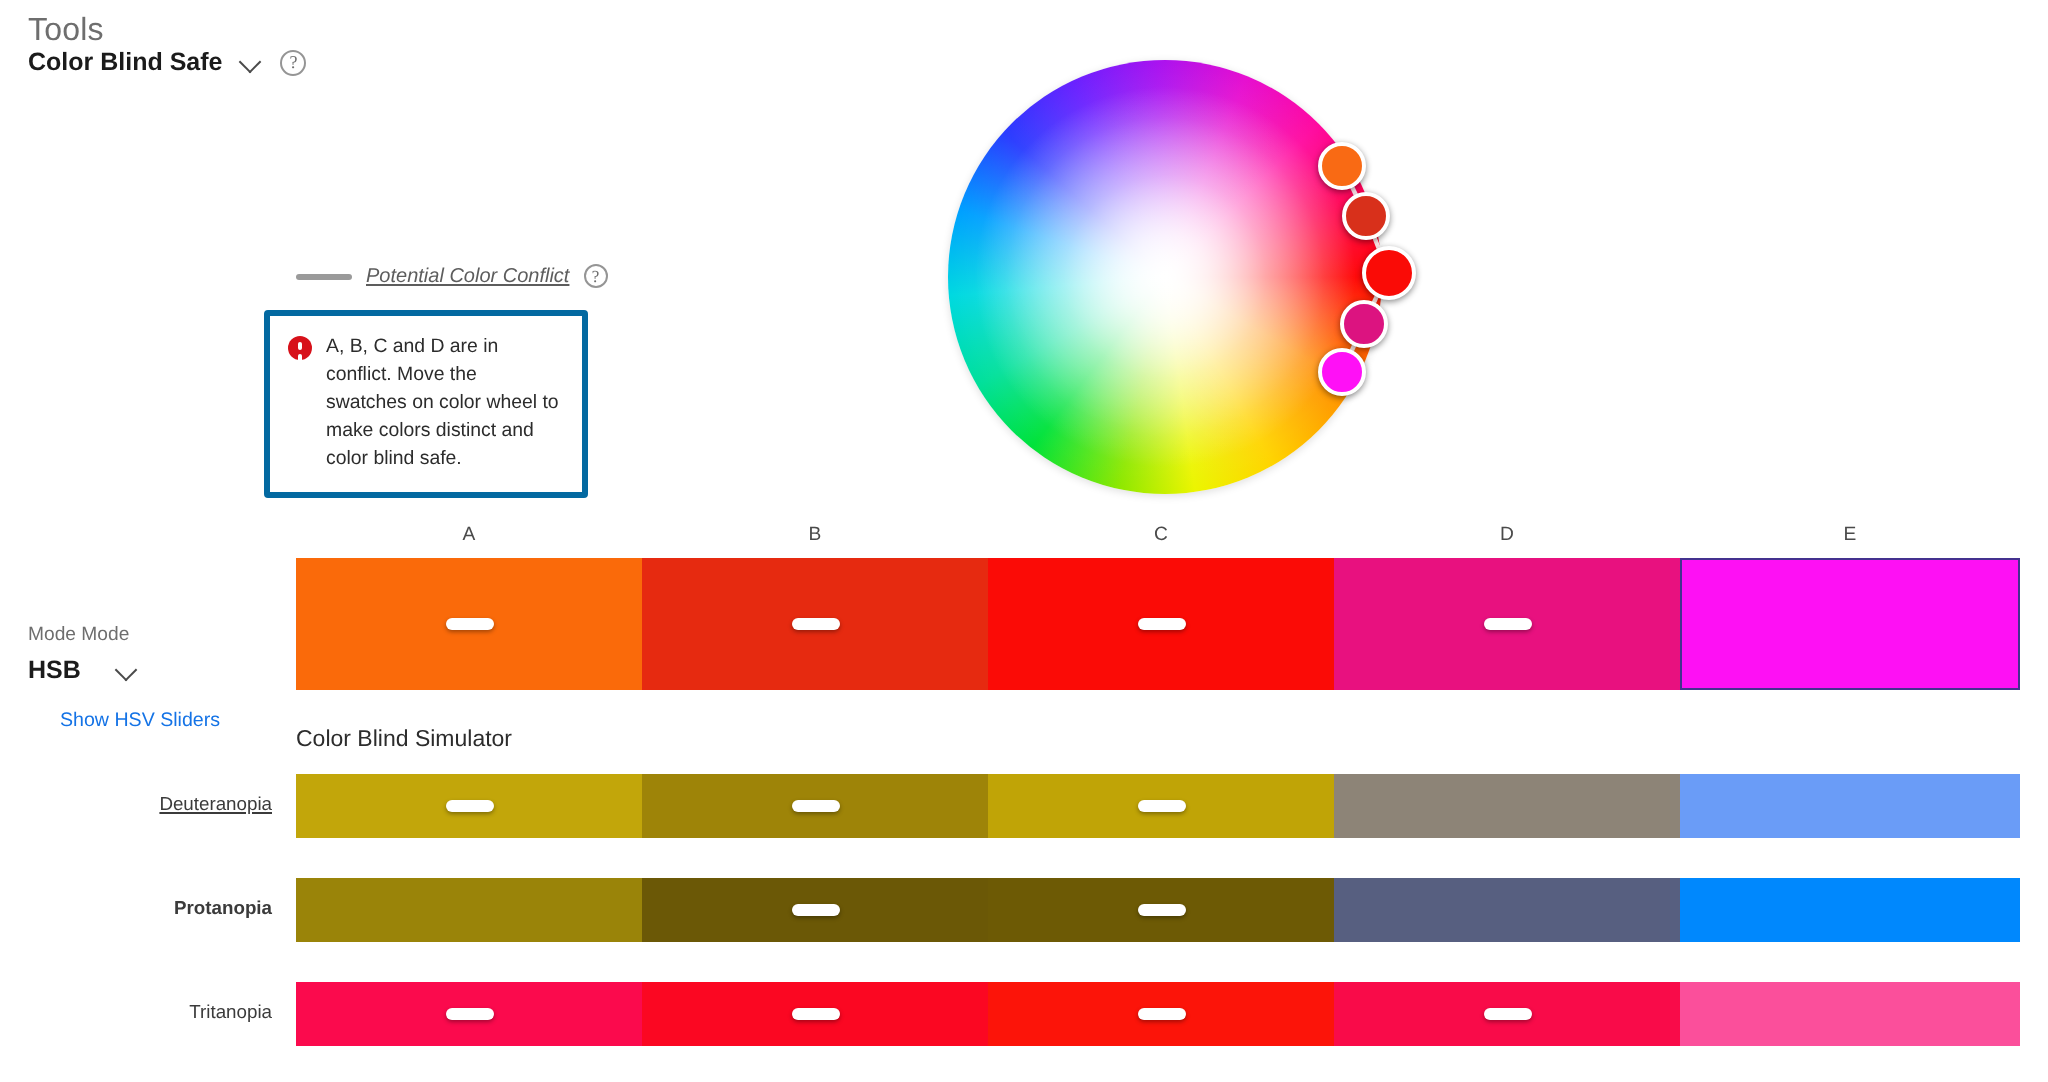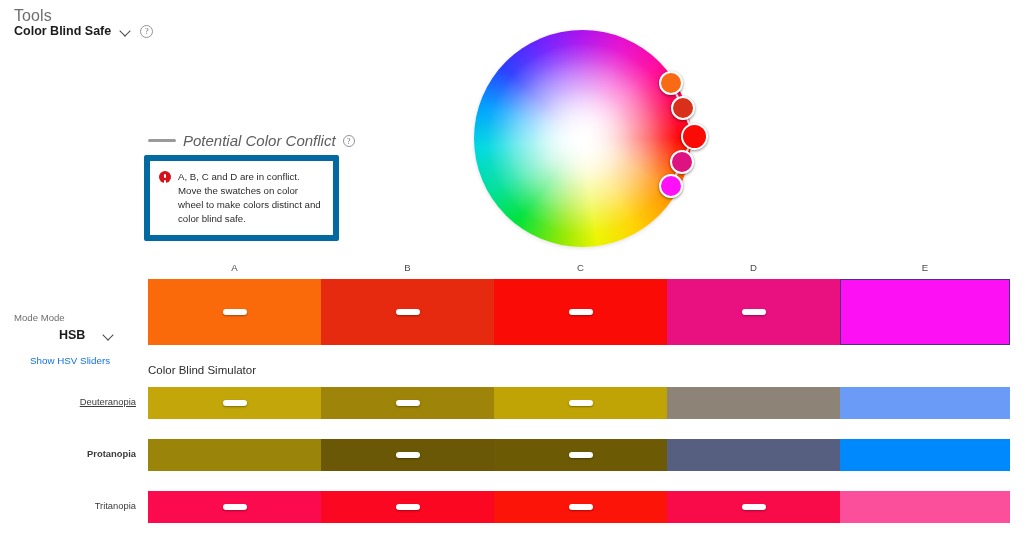--- a/index.html
+++ b/index.html
@@ -41,28 +41,28 @@
 
   
   .legend {
     position: absolute; left: 148px; top: 132px;
     display: flex; align-items: center; gap: 7px;
   }
   .legend-line {
     width: 28px; height: 3px; background: #9a9a9a; border-radius: 2px;
   }
   .legend-text {
-    font-size: 15px; font-style: italic; color: #5d5d5d;
+    font-size: 10px; font-style: italic; color: #5d5d5d; text-decoration: underline;
   }
   .legend .qmark { width: 12px; height: 12px; font-size: 8.5px; line-height: 10px; }
 
   .warn-box {
-    position: absolute; left: 144px; top: 155px;
-    width: 195px; min-height: 56px;
-    border: 6px solid #0369a1; background: #ffffff;
+    position: absolute; left: 132px; top: 155px;
+    width: 162px; min-height: 56px;
+    border: 3px solid #0369a1; background: #ffffff;
     border-radius: 2px;
     display: flex; gap: 7px;
     padding: 9px 10px 9px 9px;
   }
   .warn-icon {
     flex: 0 0 auto; width: 12px; height: 12px; margin-top: 1px;
     border-radius: 50%; background: #d7111a;
     position: relative;
   }
   .warn-icon::after {
@@ -123,21 +123,21 @@
     border: 2.5px solid #ffffff;
     box-shadow: 0 1px 3px rgba(0,0,0,.45);
   }
 
   
   .cm-label { position: absolute; left: 14px; top: 312px; font-size: 9.6px; color: #6e6e6e; }
   .cm-select {
     position: absolute; left: 14px; top: 328px;
     display: flex; align-items: center; gap: 18px;
   }
-  .cm-value { font-size: 12.5px; font-weight: bold; color: #1b1b1b; margin-left: 45px; }
+  .cm-value { font-size: 12.5px; font-weight: bold; color: #1b1b1b; }
   .hsv-link {
     position: absolute; left: 14px; top: 355px;
     font-size: 9.8px; color: #1473e6; cursor: pointer; margin-left: 16px;
   }
 
   
   .col-headers { position: absolute; left: 148px; top: 262px; width: 862px; height: 13px; }
   .col-header {
     position: absolute; top: 0; font-size: 9.6px; color: #4a4a4a;
     text-align: center; transform: translateX(-50%);

